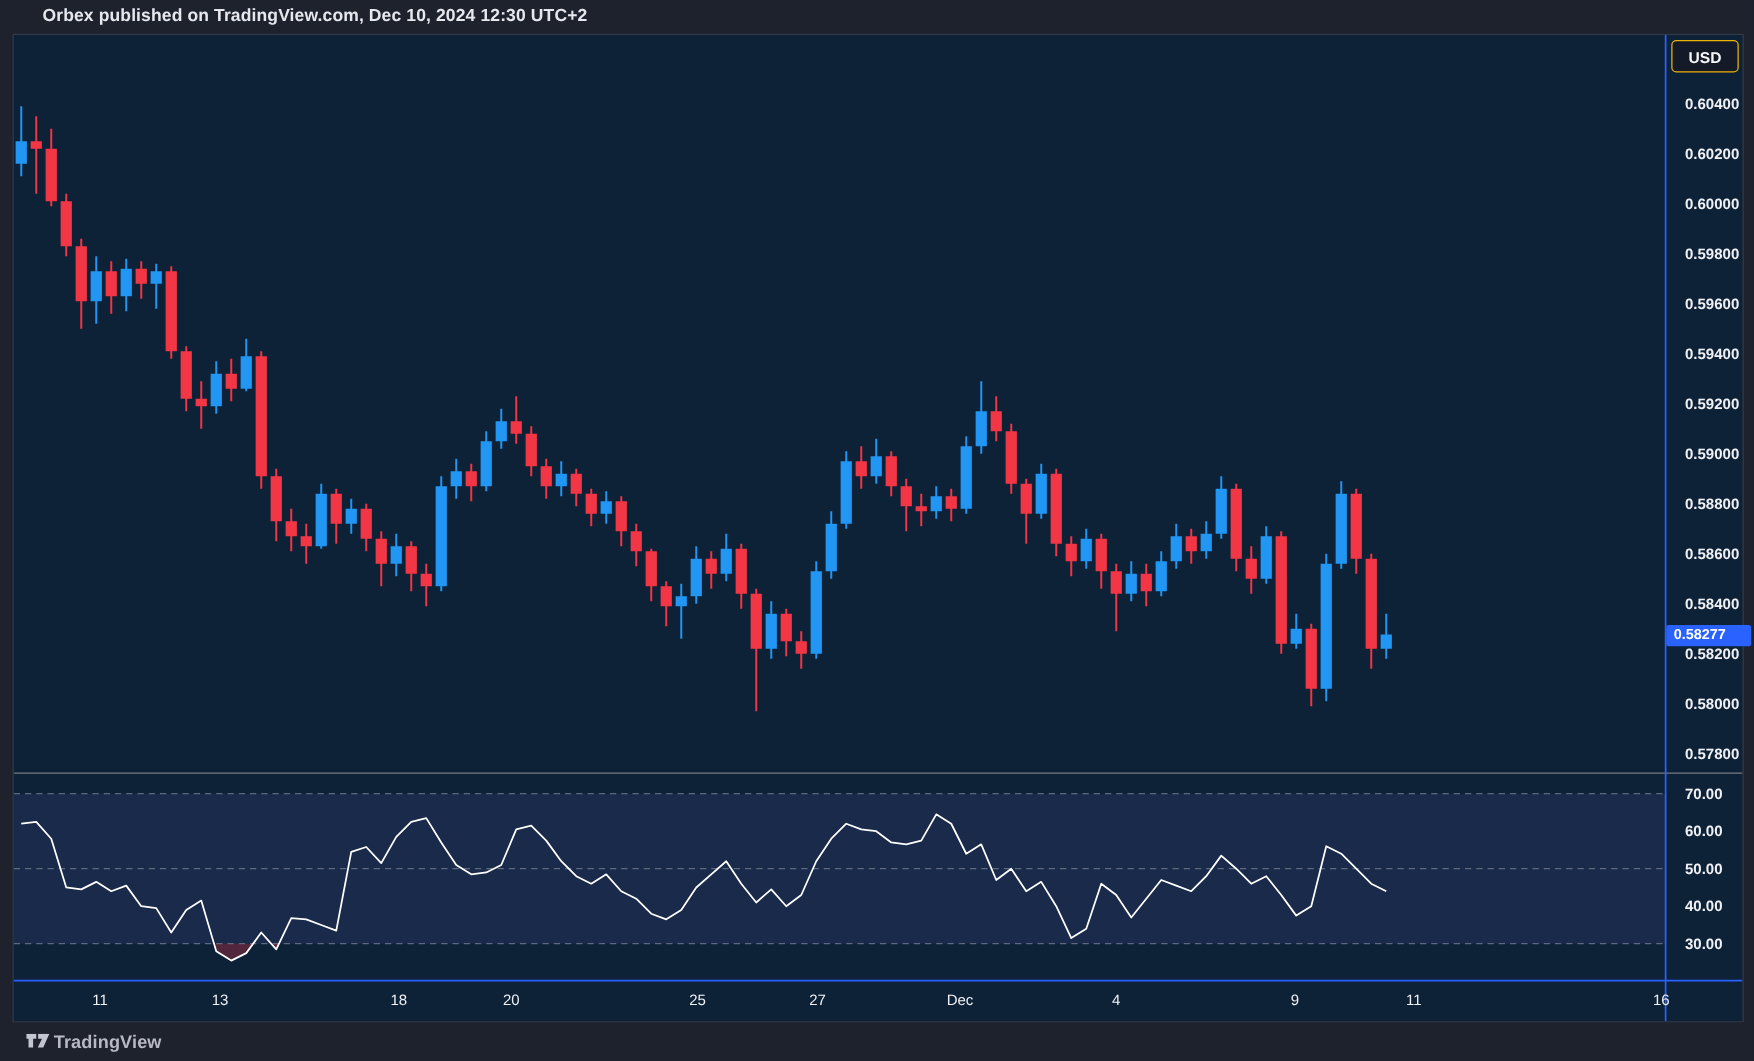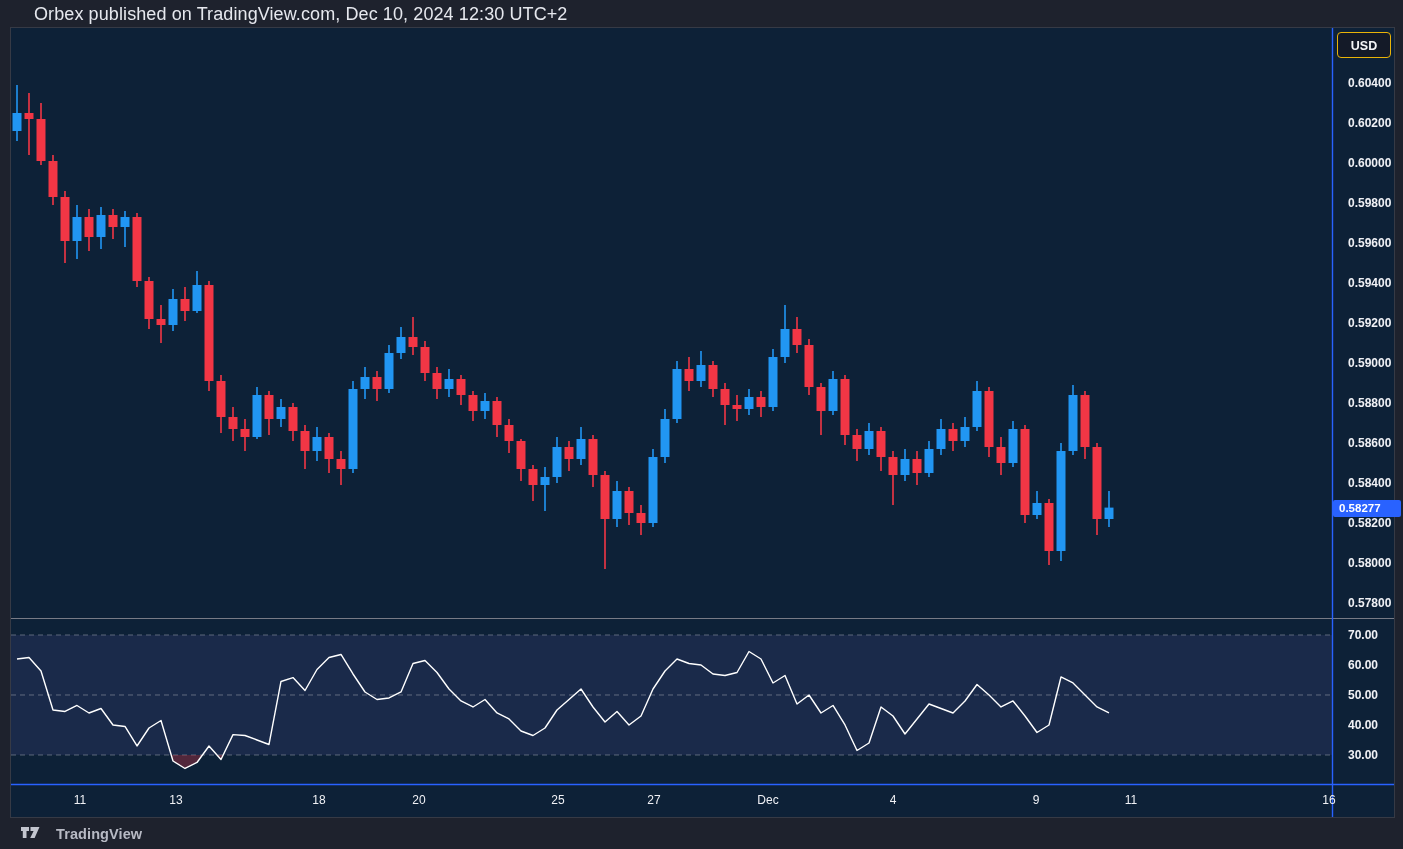--- a/index.html
+++ b/index.html
@@ -5,21 +5,21 @@
   html,body{margin:0;padding:0;}
   body{
     width:1403px;height:849px;background:#1e222d;
     font-family:"Liberation Sans","DejaVu Sans",sans-serif;
     position:relative;overflow:hidden;
     -webkit-font-smoothing:antialiased;
   }
   #stage{position:absolute;inset:0;}
   .attr-bar{
     position:absolute;left:34px;top:4px;height:20px;
-    color:#e6e8ee;font-size:18px;font-weight:normal;letter-spacing:.1px;
+    color:#e6e8ee;font-size:14px;font-weight:bold;letter-spacing:.1px;
   }
   #widget{
     position:absolute;left:10px;top:27px;width:1385px;height:791px;
     background:#0d2137;border:1px solid #363a45;box-sizing:border-box;
   }
   #chart-svg{position:absolute;left:0;top:0;}
   .axis-label{
     position:absolute;width:72px;text-align:left;
     color:#f0f1f5;font-size:12px;font-weight:bold;line-height:16px;
     pointer-events:none;
@@ -38,21 +38,21 @@
     position:absolute;left:1326px;top:4px;width:54px;height:26px;
     background:#141a28;border:1px solid #eab308;border-radius:4px;
     color:#f5f6f8;font-size:12.5px;font-weight:bold;text-align:center;
     line-height:26px;box-sizing:border-box;
   }
   .footer{
     position:absolute;left:0;top:818px;width:1403px;height:31px;
     background:#1e222d;display:flex;align-items:center;
   }
   .footer .brand{
-    display:flex;align-items:center;gap:16px;margin-left:21px;
+    display:flex;align-items:center;gap:3px;margin-left:21px;
     text-decoration:none;cursor:pointer;
   }
   .footer .brand-text{
     color:#b7bac4;font-size:14.5px;font-weight:bold;letter-spacing:.1px;
   }
 </style>
 </head>
 <body>
 
 <div id="stage">
@@ -279,21 +279,21 @@
       <div class="axis-label price-axis-label" style="top: 527px;">0.58000</div>
       <div class="axis-label price-axis-label" style="top: 567px;">0.57800</div>
       <div class="axis-label price-axis-label" style="top: 598.99px;">70.00</div>
       <div class="axis-label price-axis-label" style="top: 628.99px;">60.00</div>
       <div class="axis-label price-axis-label" style="top: 658.99px;">50.00</div>
       <div class="axis-label price-axis-label" style="top: 688.99px;">40.00</div>
       <div class="axis-label price-axis-label" style="top: 718.99px;">30.00</div>
       <div class="time-label" style="left: 69px;">11</div>
       <div class="time-label" style="left: 165px;">13</div>
       <div class="time-label" style="left: 308px;">18</div>
-      <div class="time-label" style="left: 408px;">20</div>
+      <div class="time-label" style="left: 398px;">20</div>
       <div class="time-label" style="left: 547px;">25</div>
       <div class="time-label" style="left: 643px;">27</div>
       <div class="time-label" style="left: 757px;">Dec</div>
       <div class="time-label" style="left: 882px;">4</div>
       <div class="time-label" style="left: 1025px;">9</div>
       <div class="time-label" style="left: 1120px;">11</div>
       <div class="time-label" style="left: 1318px;">16</div>
     </div>
 
   <div class="footer">

